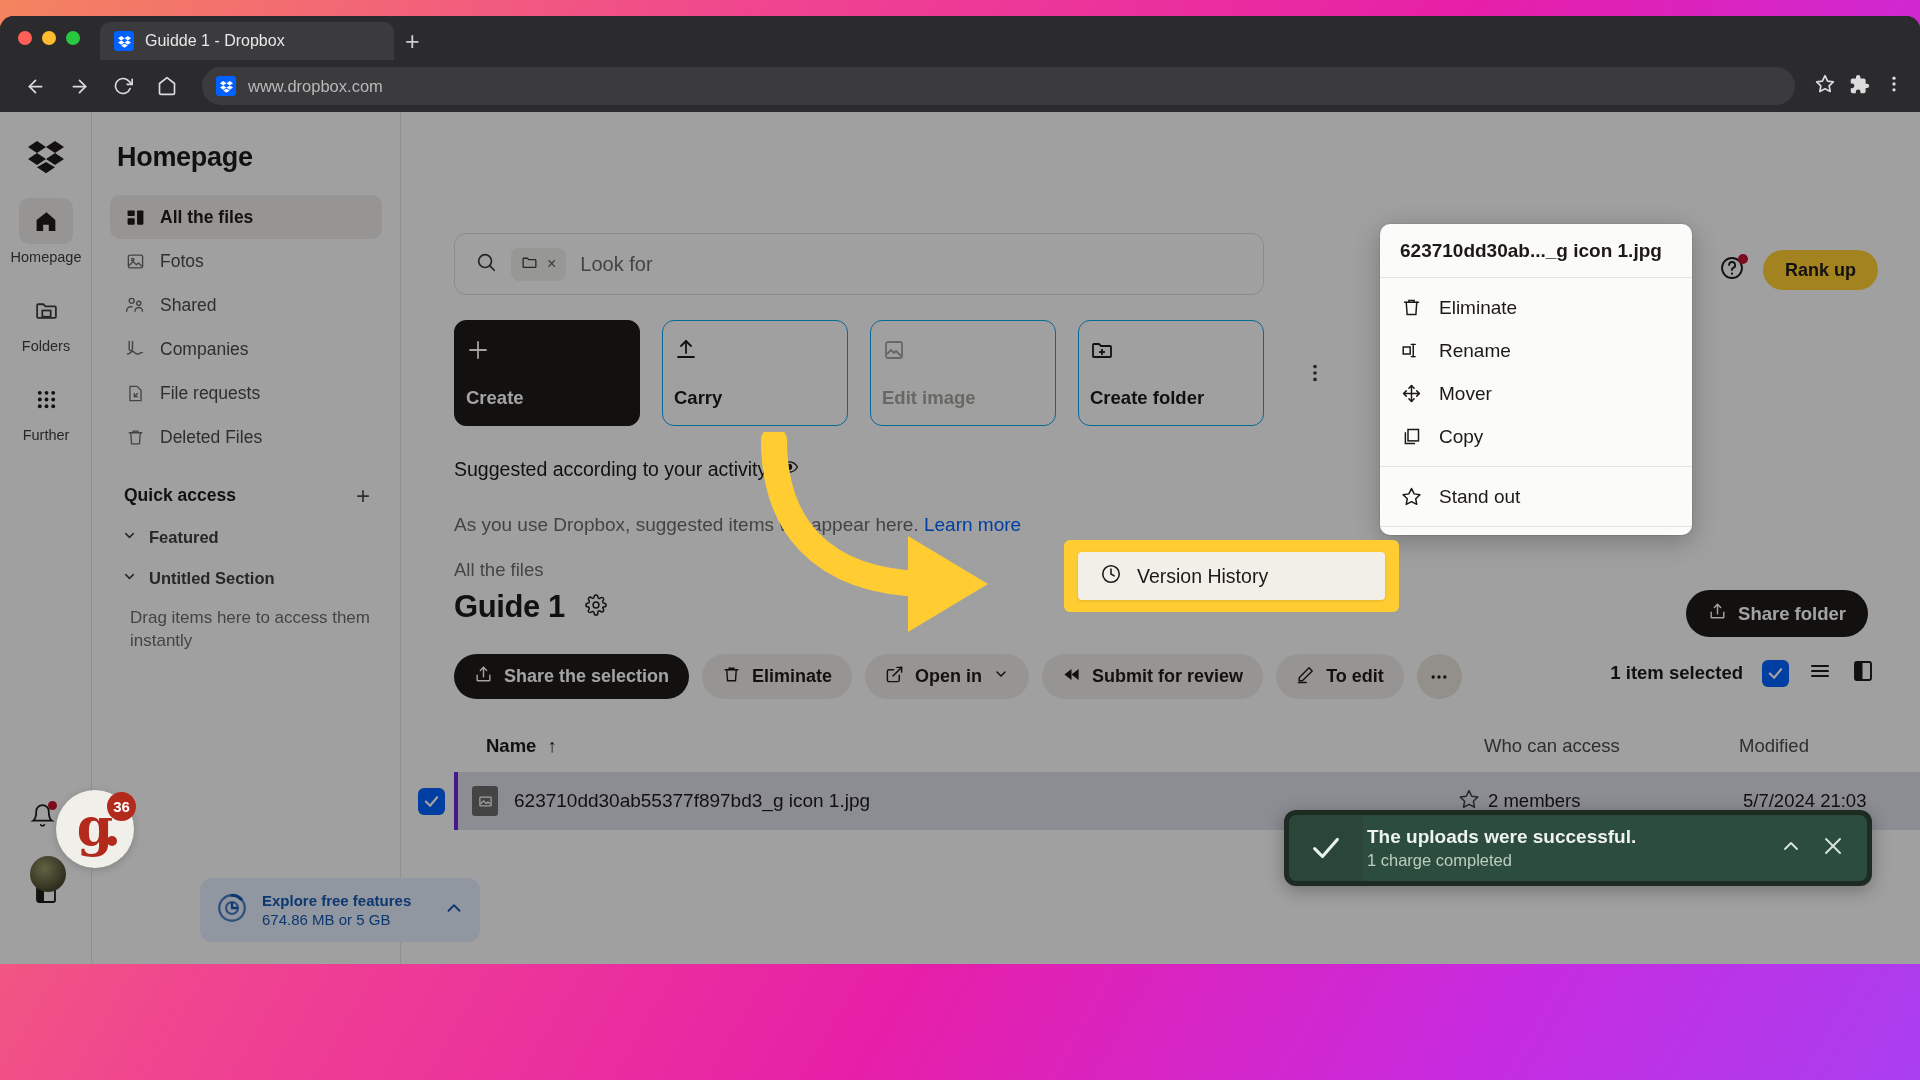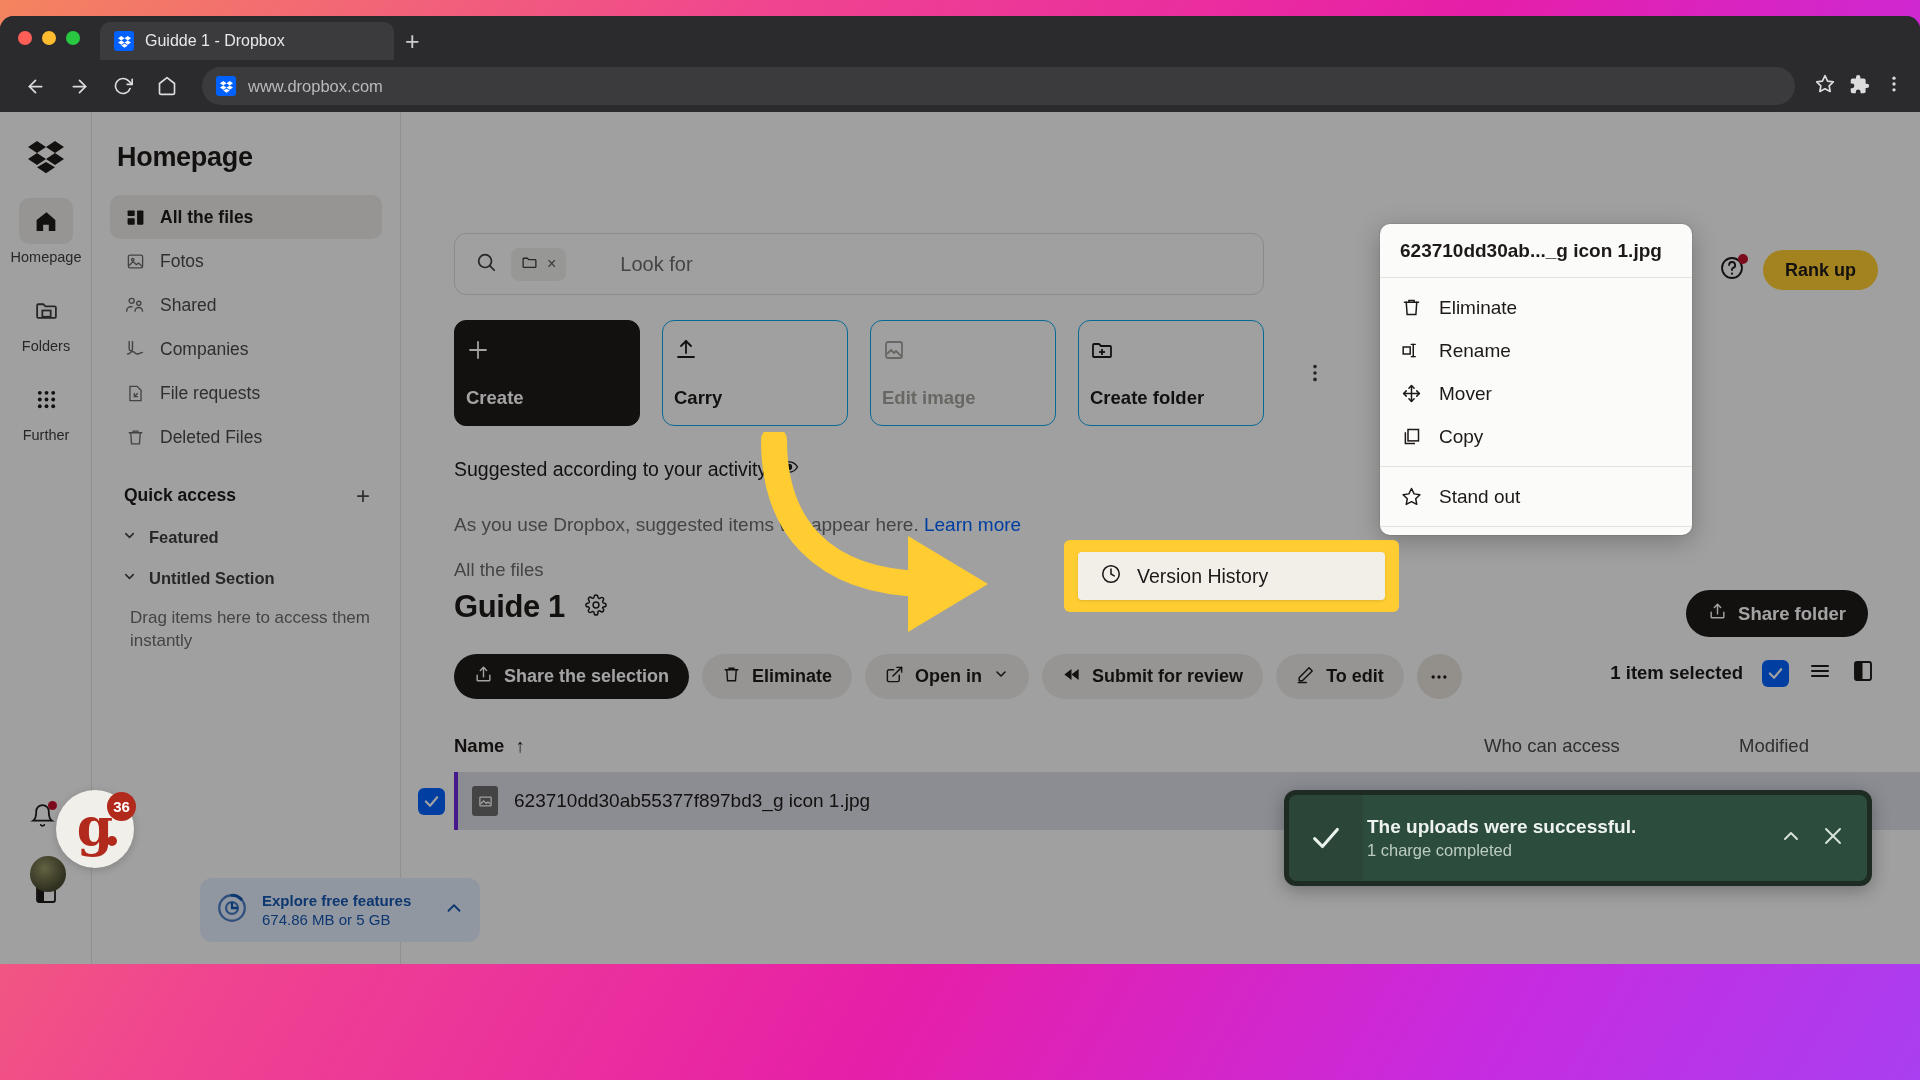--- a/index.html
+++ b/index.html
@@ -85,21 +85,21 @@
   .guidde-badge { position: absolute; right: -2px; top: 2px; min-width: 29px; height: 29px; border-radius: 15px; background: #b12a1c;
                   color: #fff; font-size: 15px; font-weight: 700; display:flex;align-items:center;justify-content:center;}
   
   .main { position: absolute; left: 401px; top: 0; right: 0; height: 100%; background: #fbfbfa; }
   .searchbar {
     position: absolute; left: 53px; top: 121px; width: 810px; height: 62px;
     border: 1px solid #dcd9d4; border-radius: 12px; display: flex; align-items: center; padding: 0 20px; gap: 14px;
   }
   .chip { display: flex; align-items: center; gap: 9px; background: #ececea; border-radius: 8px; padding: 6px 10px; }
   .chip .x { color: #5a5a5a; font-size: 16px;}
-  .search-ph { color: #6b6b6b; font-size: 20px; margin-left: 40px; }
+  .search-ph { color: #6b6b6b; font-size: 20px; }
   .cards { position: absolute; left: 53px; top: 208px; display: flex; gap: 22px; align-items: flex-start;}
   .card { width: 186px; height: 106px; border: 1px solid #0ea5e9; border-radius: 12px; padding: 16px 11px; display: flex; flex-direction: column; justify-content: space-between;}
   .card.dark { background: #1e1919; border-color: #1e1919; }
   .card.dark .card-lbl, .card.dark .card-ico { color: #fff; }
   .card.disabled .card-lbl, .card.disabled .card-ico { color: #a5a29d; }
   .card-ico { color: #1e1919; height: 26px; display:flex;align-items:center;}
   .card-lbl { font-size: 18.5px; font-weight: 700; color: #1e1919; }
   .card-more { margin-left: 18px; align-self: center; color: #3d3d3d; font-size: 26px; line-height: 10px; letter-spacing: 0; }
   .suggest { position: absolute; left: 53px; top: 345px; display: flex; align-items: center; gap: 12px; font-size: 19.5px; color: #1e1919; }
   .suggest-body { position: absolute; left: 53px; top: 402px; font-size: 19px; color: #6b6b6b; }
@@ -115,21 +115,21 @@
     height: 45px; border-radius: 23px; display: flex; align-items: center; gap: 11px;
     padding: 0 20px; font-size: 18px; font-weight: 600; color: #1e1919; background: #eceae6;
   }
   .tb.primary { background: #1e1919; color: #fff; }
   .tb.round { width: 45px; padding: 0; justify-content: center; font-size: 22px; line-height: 8px; background:#e6e2dc;}
   .tb-right { position: absolute; right: 45px; top: 547px; display: flex; align-items: center; gap: 19px; }
   .sel-count { font-size: 18.5px; font-weight: 600; color: #1e1919; }
   .chk-blue { width: 27px; height: 27px; border-radius: 6px; background: #0061fe; display: flex; align-items: center; justify-content: center; }
   
   .thead { position: absolute; left: 53px; right: 0; top: 612px; height: 44px; display: flex; align-items: center; font-size: 18.5px; color: #1e1919; font-weight: 600;}
-  .th-name { display:flex; align-items:center; gap: 11px; }
+  .th-name { display:flex; align-items:center; gap: 11px; margin-left: 32px; }
   .th-access { position: absolute; left: 1030px; color: #4a4a4a; font-weight: 400;}
   .th-mod { position: absolute; left: 1285px; color: #4a4a4a; font-weight: 400;}
   .row {
     position: absolute; left: 53px; right: 0; top: 660px; height: 58px; background: #d9dde6;
     border-left: 4px solid #6d28d9; display: flex; align-items: center;
   }
   .row-chk { position: absolute; left: -40px; width: 27px; height: 27px; border-radius: 6px; background: #0061fe; display:flex;align-items:center;justify-content:center;}
   .file-ico { margin-left: 14px; width: 26px; height: 30px; border-radius: 3px; background: #6b6b6b; display:flex;align-items:center;justify-content:center;}
   .file-name { margin-left: 16px; font-size: 19px; color: #1e1919; }
   .row-star { position: absolute; left: 1000px; color: #3d3d3d; }
@@ -162,21 +162,21 @@
   }
   .submenu-inner {
     width: 307px; height: 48px; background: #f2efe9; border-radius: 4px;
     display: flex; align-items: center; gap: 15px; padding-left: 22px;
     font-size: 19.5px; color: #1e1919; box-shadow: 0 1px 3px rgba(0,0,0,.12);
   }
   
   .arrow-svg { position: absolute; left: 740px; top: 320px; z-index: 85; }
   
   .toast {
-    position: absolute; right: 48px; bottom: 78px; width: 588px; height: 96px;
+    position: absolute; right: 48px; bottom: 78px; width: 588px; height: 76px;
     background: #1e2b22; border-radius: 12px; padding: 5px; z-index: 88;
     display: flex; align-items: center;
     box-shadow: 0 4px 18px rgba(0,0,0,.3);
   }
   .toast-inner { flex:1; height: 100%; display:flex; align-items:center; background: #2c4d3d; border-radius: 8px; }
   .toast-check { width: 74px; display: flex; align-items: center; justify-content: center; background: #2b4638; height: 100%; border-top-left-radius:8px;border-bottom-left-radius:8px;}
   .toast-text { flex: 1; padding-left: 4px; }
   .toast-t1 { color: #eef3ef; font-size: 19px; font-weight: 700; }
   .toast-t2 { color: #bcccc1; font-size: 16.5px; margin-top: 3px; }
   .toast-actions { display: flex; align-items: center; gap: 18px; padding-right: 22px; color: #d8e3db; }

